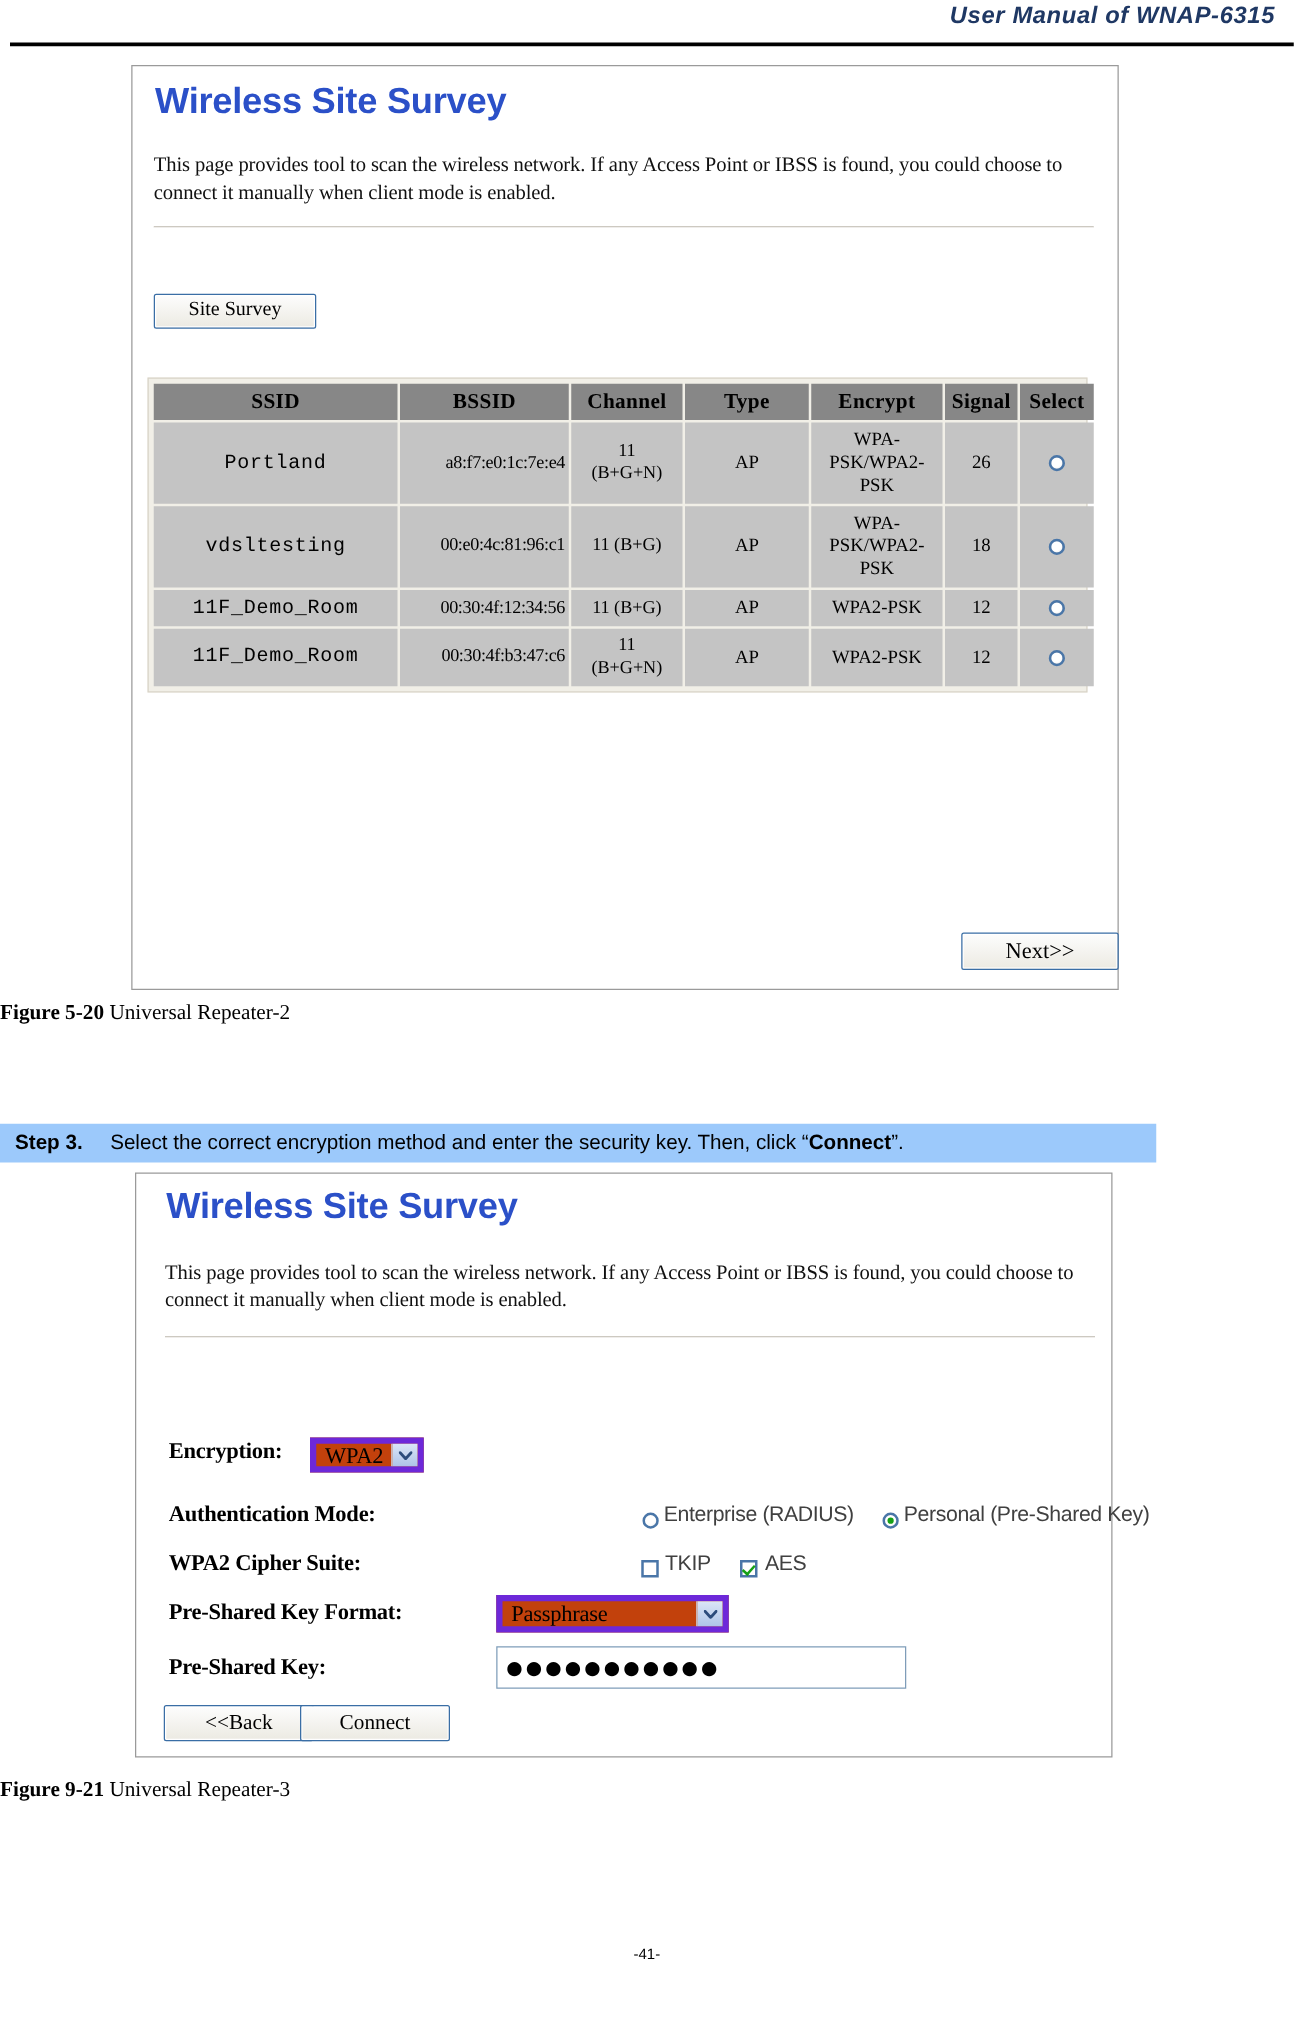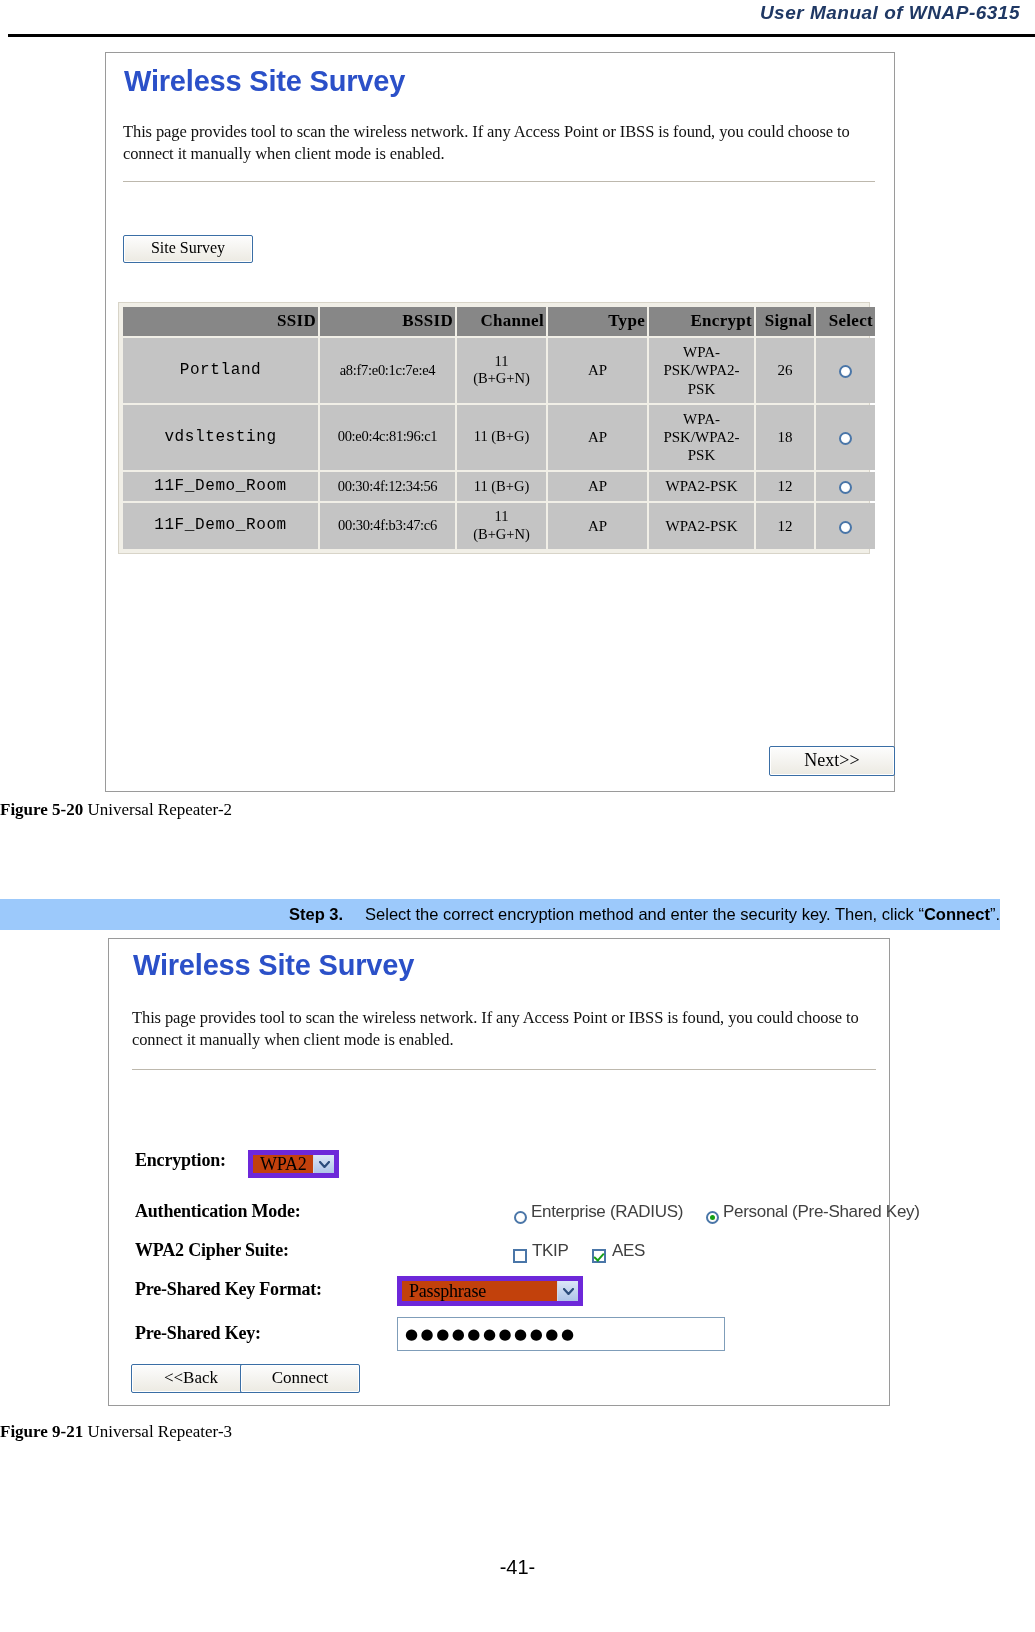--- a/index.html
+++ b/index.html
@@ -101,40 +101,40 @@
     width: 100%;
     table-layout: fixed;
   }
   table.survey th {
     background: #878787;
     color: #000000;
     font-family: "Liberation Serif", serif;
     font-weight: bold;
     font-size: 17px;
     padding: 4px 2px 5px 2px;
-    text-align: right;
+    text-align: center;
     letter-spacing: 0.3px;
     margin-left: 26px;
   }
   table.survey td {
     background: #c4c4c4;
     font-family: "Liberation Serif", serif;
     font-size: 15px;
     color: #000000;
     text-align: center;
     padding: 5px 3px;
     vertical-align: middle;
     line-height: 1.22;
   }
   table.survey td.ssid {
     font-family: "Liberation Mono", monospace;
     font-size: 16px;
     letter-spacing: 0.6px;
   }
-  table.survey td.bssid { font-size: 14.5px; letter-spacing: -0.3px; }
+  table.survey td.bssid { font-size: 14.5px; letter-spacing: -0.3px; text-align: right; }
   table.survey td.chan  { font-size: 14.5px; }
 
   
   .radio {
     display: inline-block;
     width: 13px; height: 13px;
     border-radius: 50%;
     border: 2px solid #4a76a8;
     background: radial-gradient(circle at 40% 35%, #ffffff 55%, #e3e3e3 100%);
     box-sizing: border-box;
@@ -239,40 +239,39 @@
     font-family: Liberation Serif, serif;
     font-size: 17px;
     color: #000000;
   }
   .figcaption b { font-weight: bold; }
 
   
   .stepbar {
     position: absolute;
     left: 0;
-    width: 1000px;
+    width: 925px;
     background: #9CC9FB;
     font-family: "Liberation Sans", sans-serif;
     font-size: 16.5px;
     color: #000000;
     padding: 6px 0 6px 12px;
     box-sizing: border-box;
     white-space: nowrap;
-    text-align: right;
   }
   .stepbar b { font-weight: bold; }
   .stepbar .step-gap { display: inline-block; width: 22px; }
 
   
   .footer {
     position: absolute;
     width: 1035px;
     text-align: center;
     font-family: "Liberation Sans", sans-serif;
-    font-size: 20px;
+    font-size: 12px;
     color: #000000;
   }
 </style>
 </head>
 <body>
 
 <div class="page-header">
   <div class="manual-title">User  Manual  of  WNAP-6315</div>
   <div class="rule"></div>
 </div>

